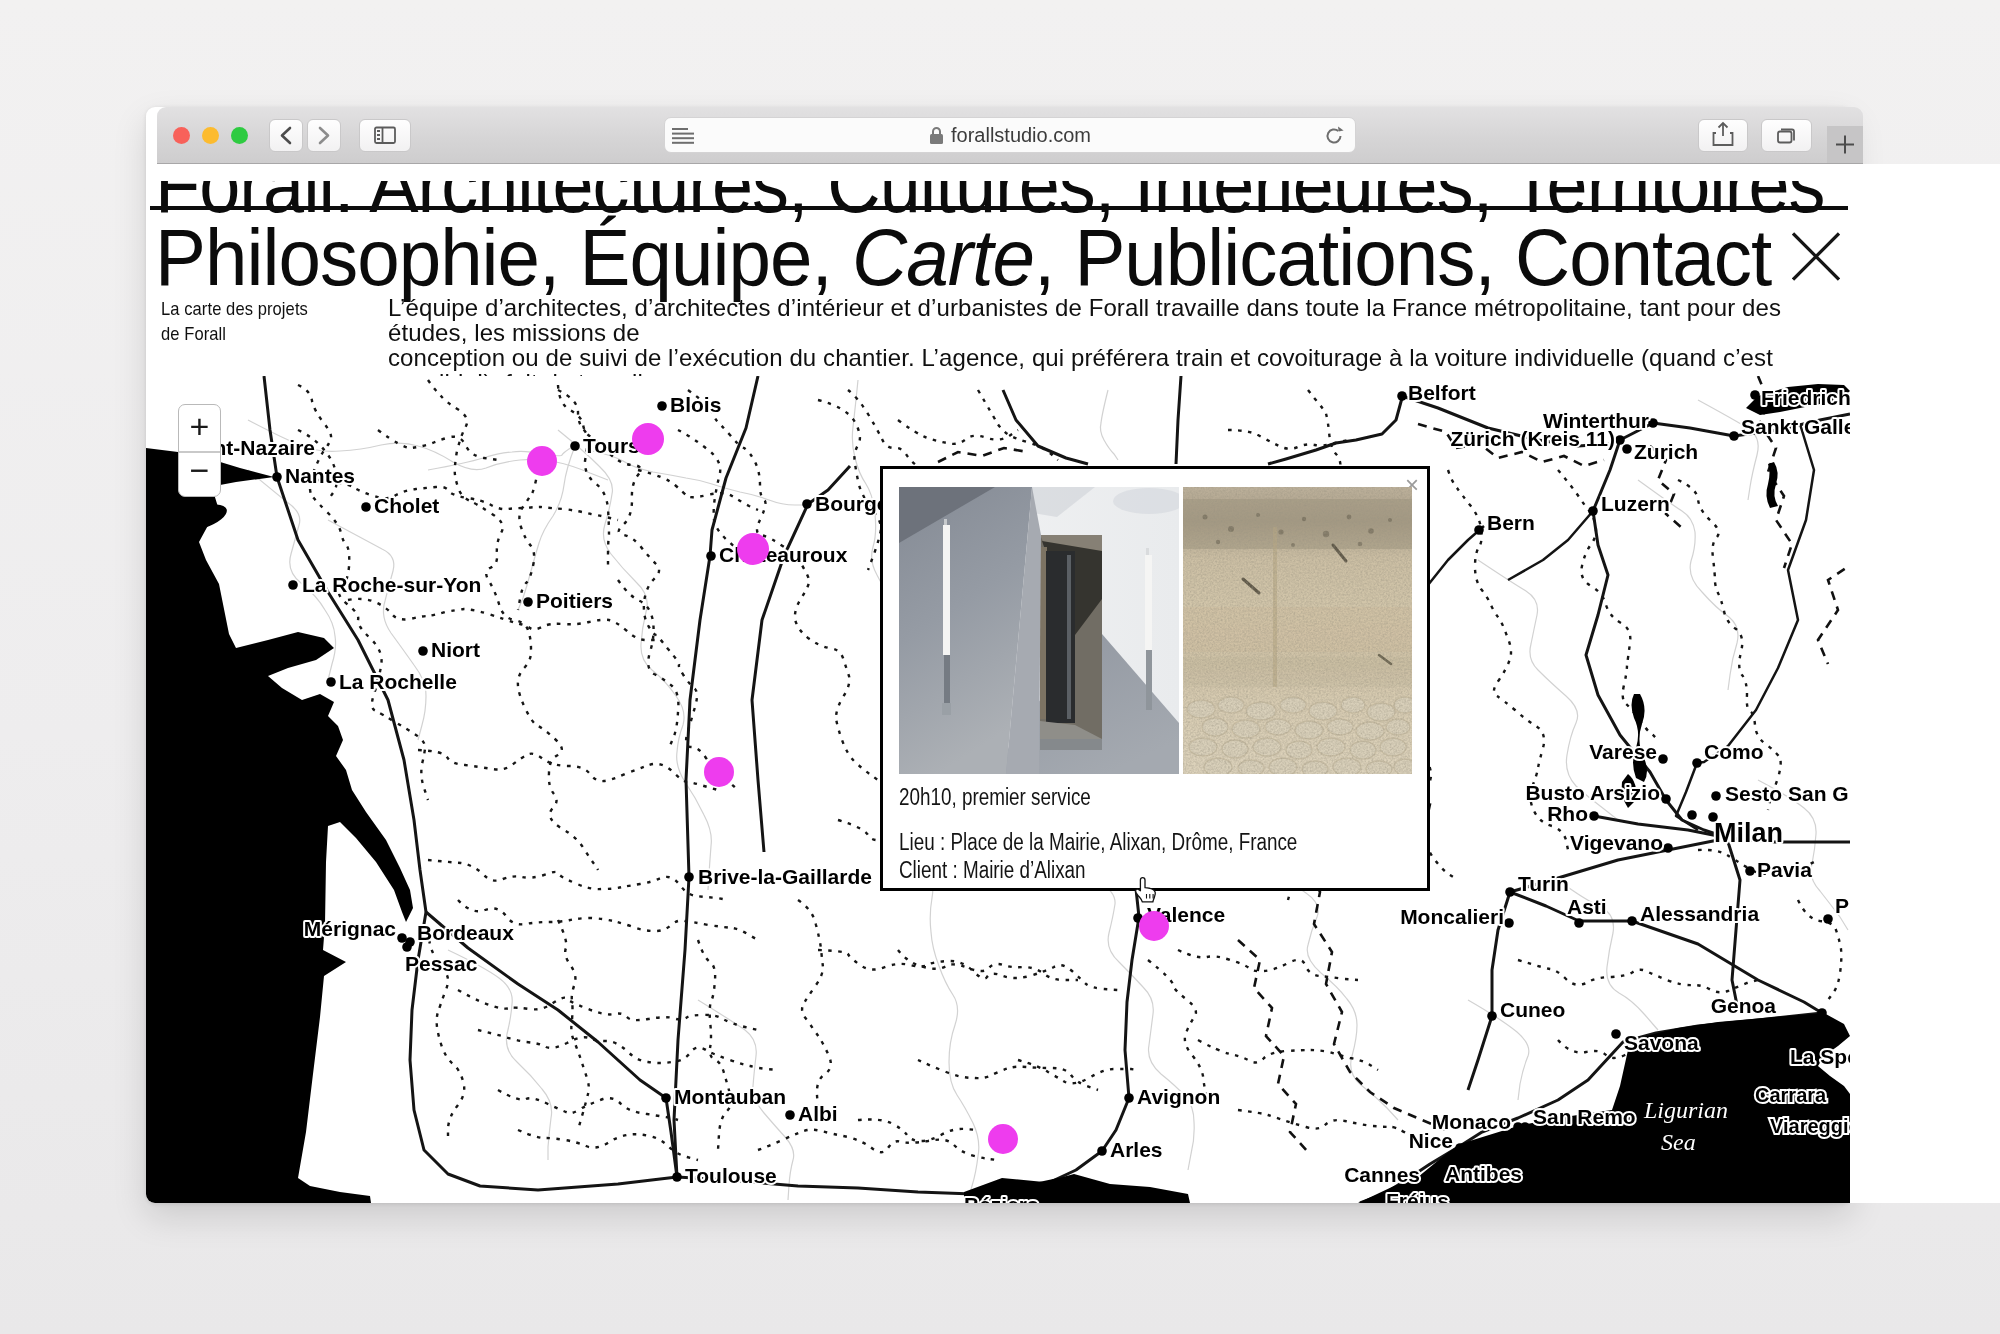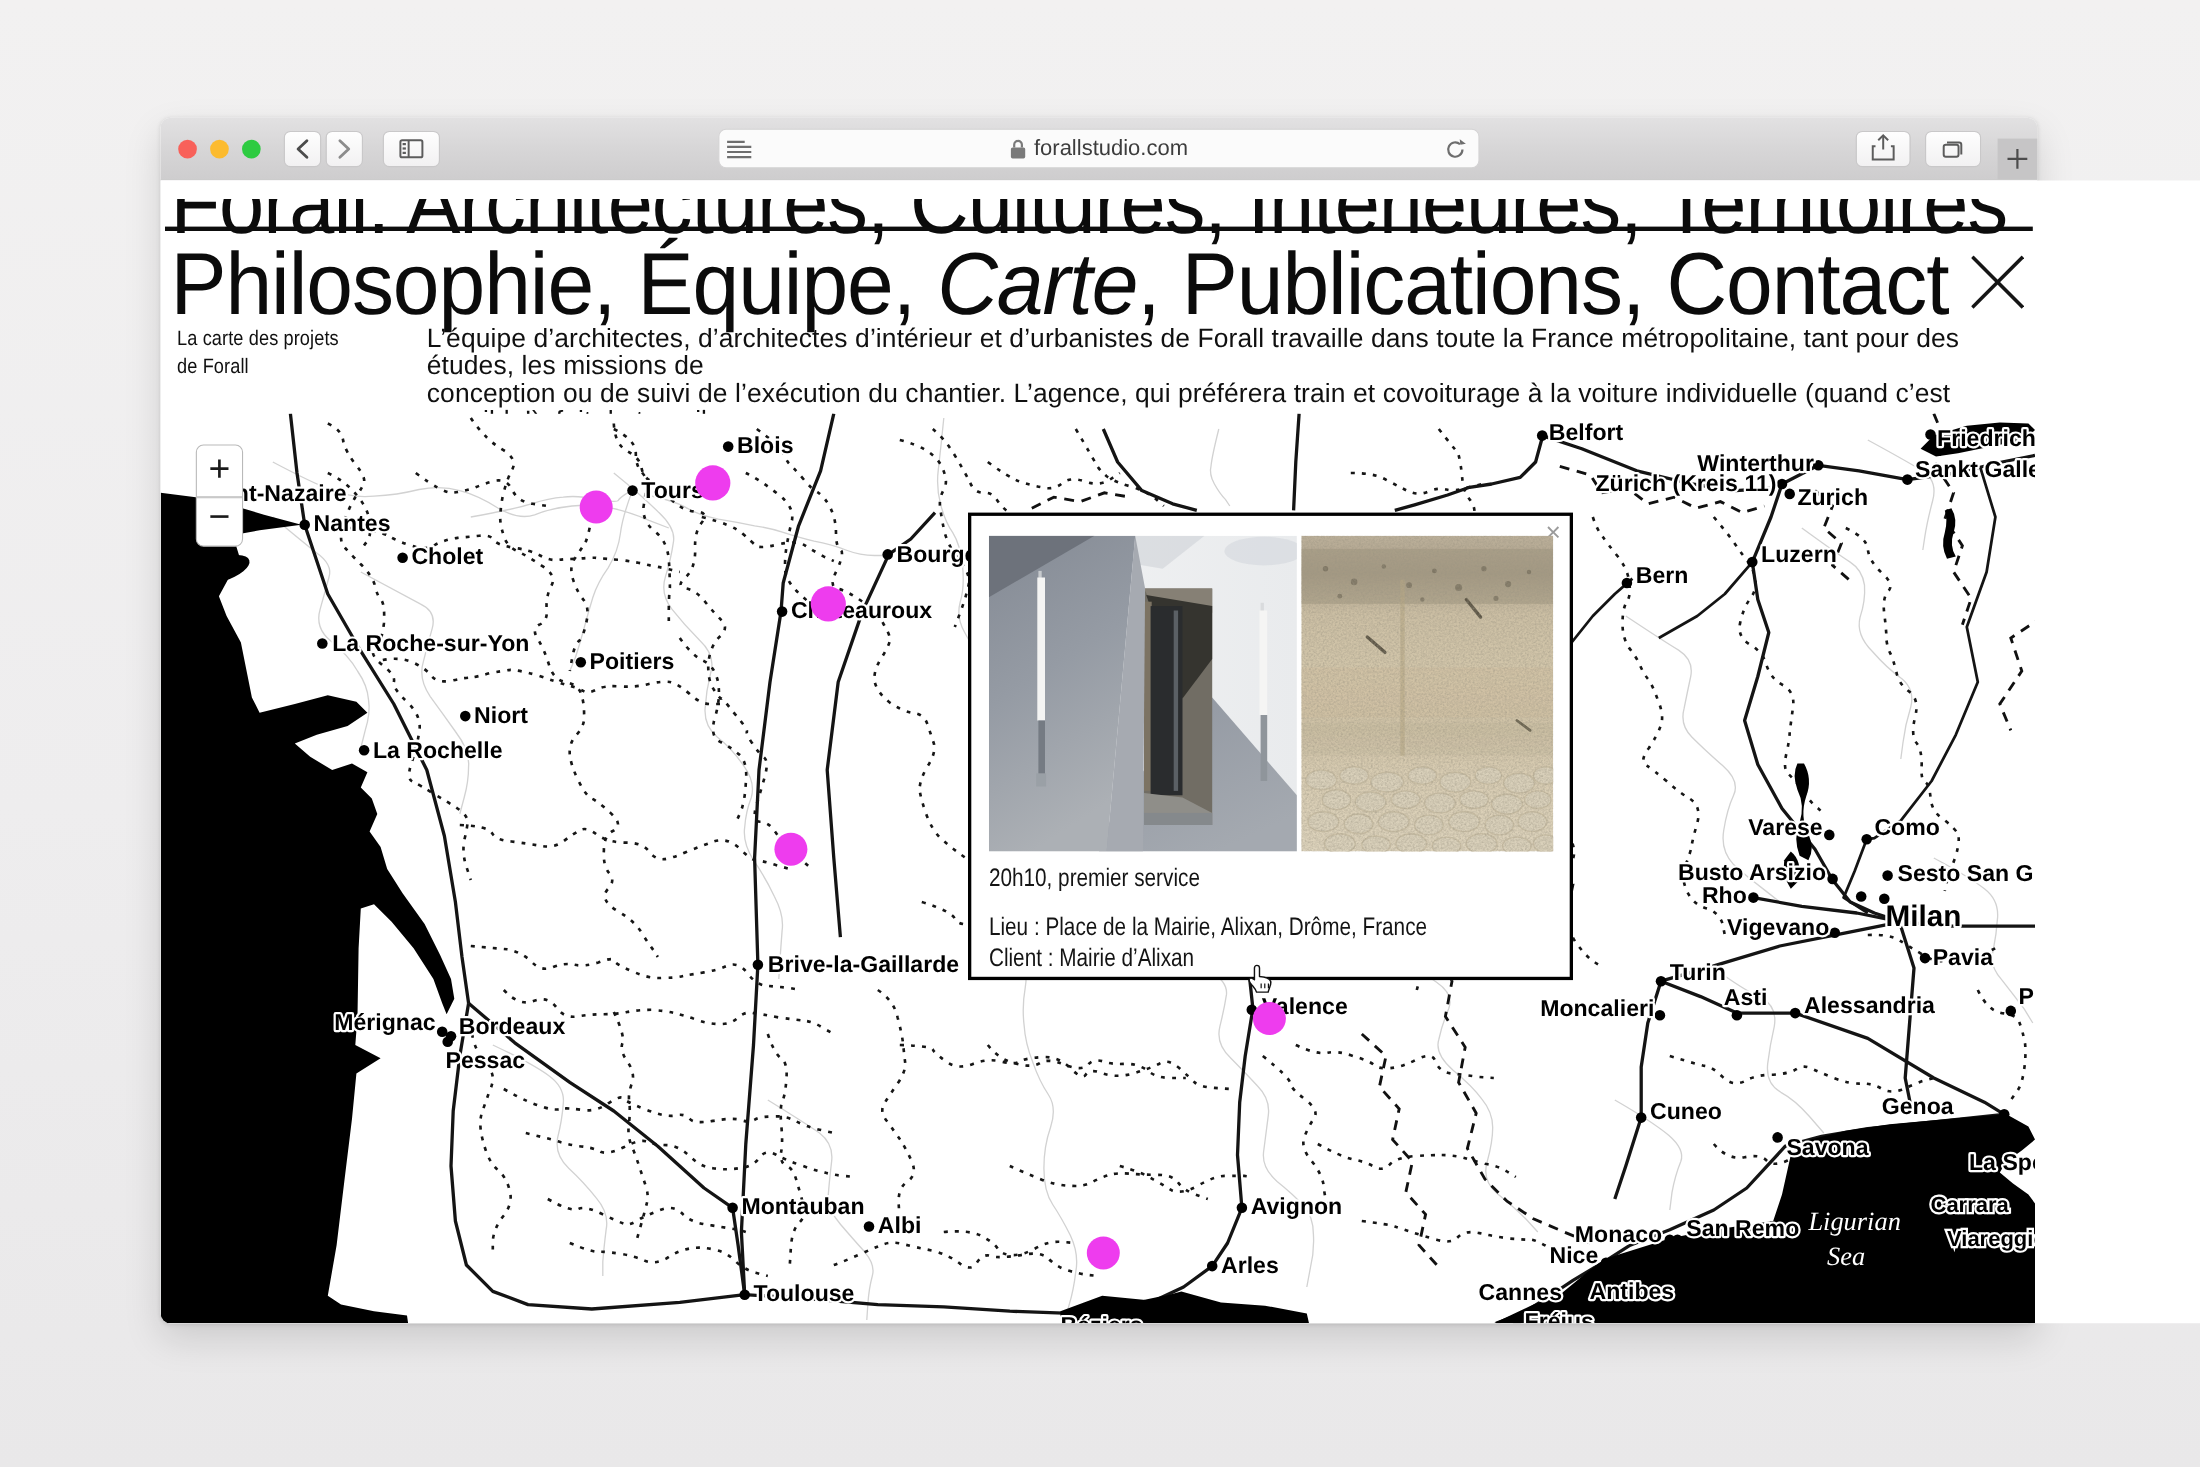--- a/index.html
+++ b/index.html
@@ -1,20 +1,20 @@
 <!DOCTYPE html>
 <html><head><meta charset="utf-8"><style>
 
 html,body{margin:0;padding:0;}
 body{width:2000px;height:1334px;position:relative;overflow:hidden;
   background:linear-gradient(180deg,#f2f1f1 0%,#eeedee 55%,#e9e8e9 100%);
   font-family:"Liberation Sans",sans-serif;}
 .win{position:absolute;left:146px;top:107px;width:1706px;height:1096px;border-radius:9px;
   background:#fff;box-shadow:0 14px 34px rgba(0,0,0,.13),0 1px 4px rgba(0,0,0,.10);}
-.tb{position:absolute;left:0;top:0;width:100%;height:56px;border-radius:9px 9px 0 0;
+.tb{position:absolute;left:11px;top:0;width:100%;height:56px;border-radius:9px 9px 0 0;
   background:linear-gradient(180deg,#e2e1e2 0%,#d6d5d6 55%,#cecdce 100%);
   border-bottom:1px solid #a8a7a8;text-align:right;}
 .tl{position:absolute;top:20px;width:17px;height:17px;border-radius:50%;}
 .btn{position:absolute;top:12px;height:33px;background:linear-gradient(180deg,#fefefe,#f2f1f2);
   border:1px solid #c9c8c9;border-radius:6px;box-sizing:border-box;}
 .urlbar{position:absolute;left:507px;top:10px;width:692px;height:36px;background:#fbfbfb;
   border:1px solid #d4d3d4;border-radius:7px;box-sizing:border-box;}
 .content{position:absolute;left:0;top:57px;width:1978px;height:1039px;background:#fff;
   border-radius:0 0 9px 9px;overflow:hidden;}
 .h1clip{position:absolute;left:9px;top:17px;width:1680px;height:49px;overflow:hidden;}

